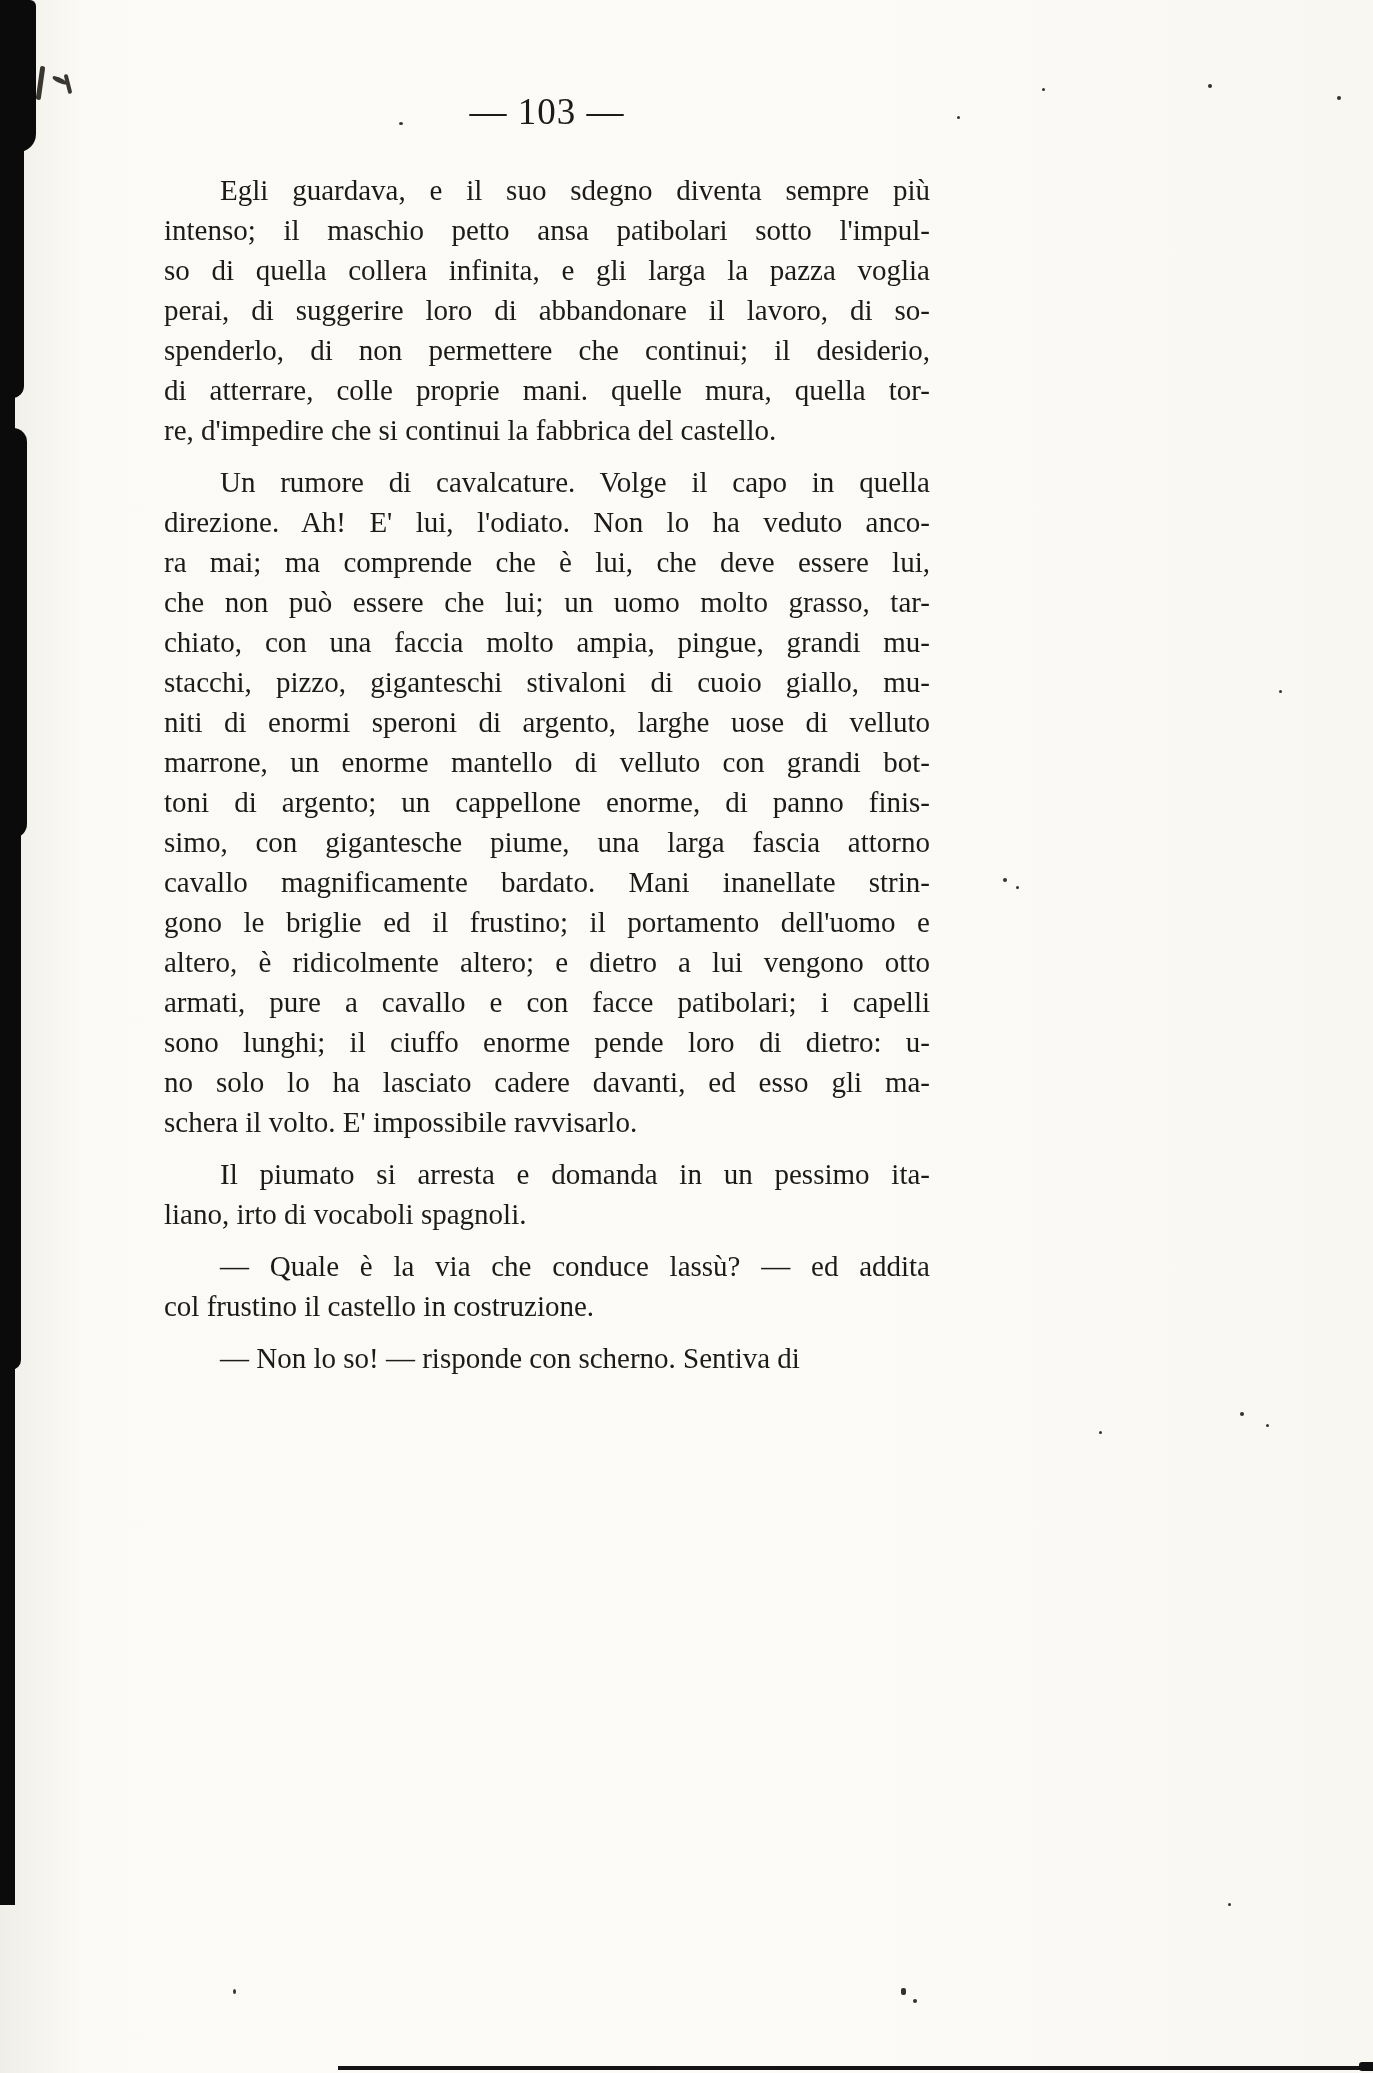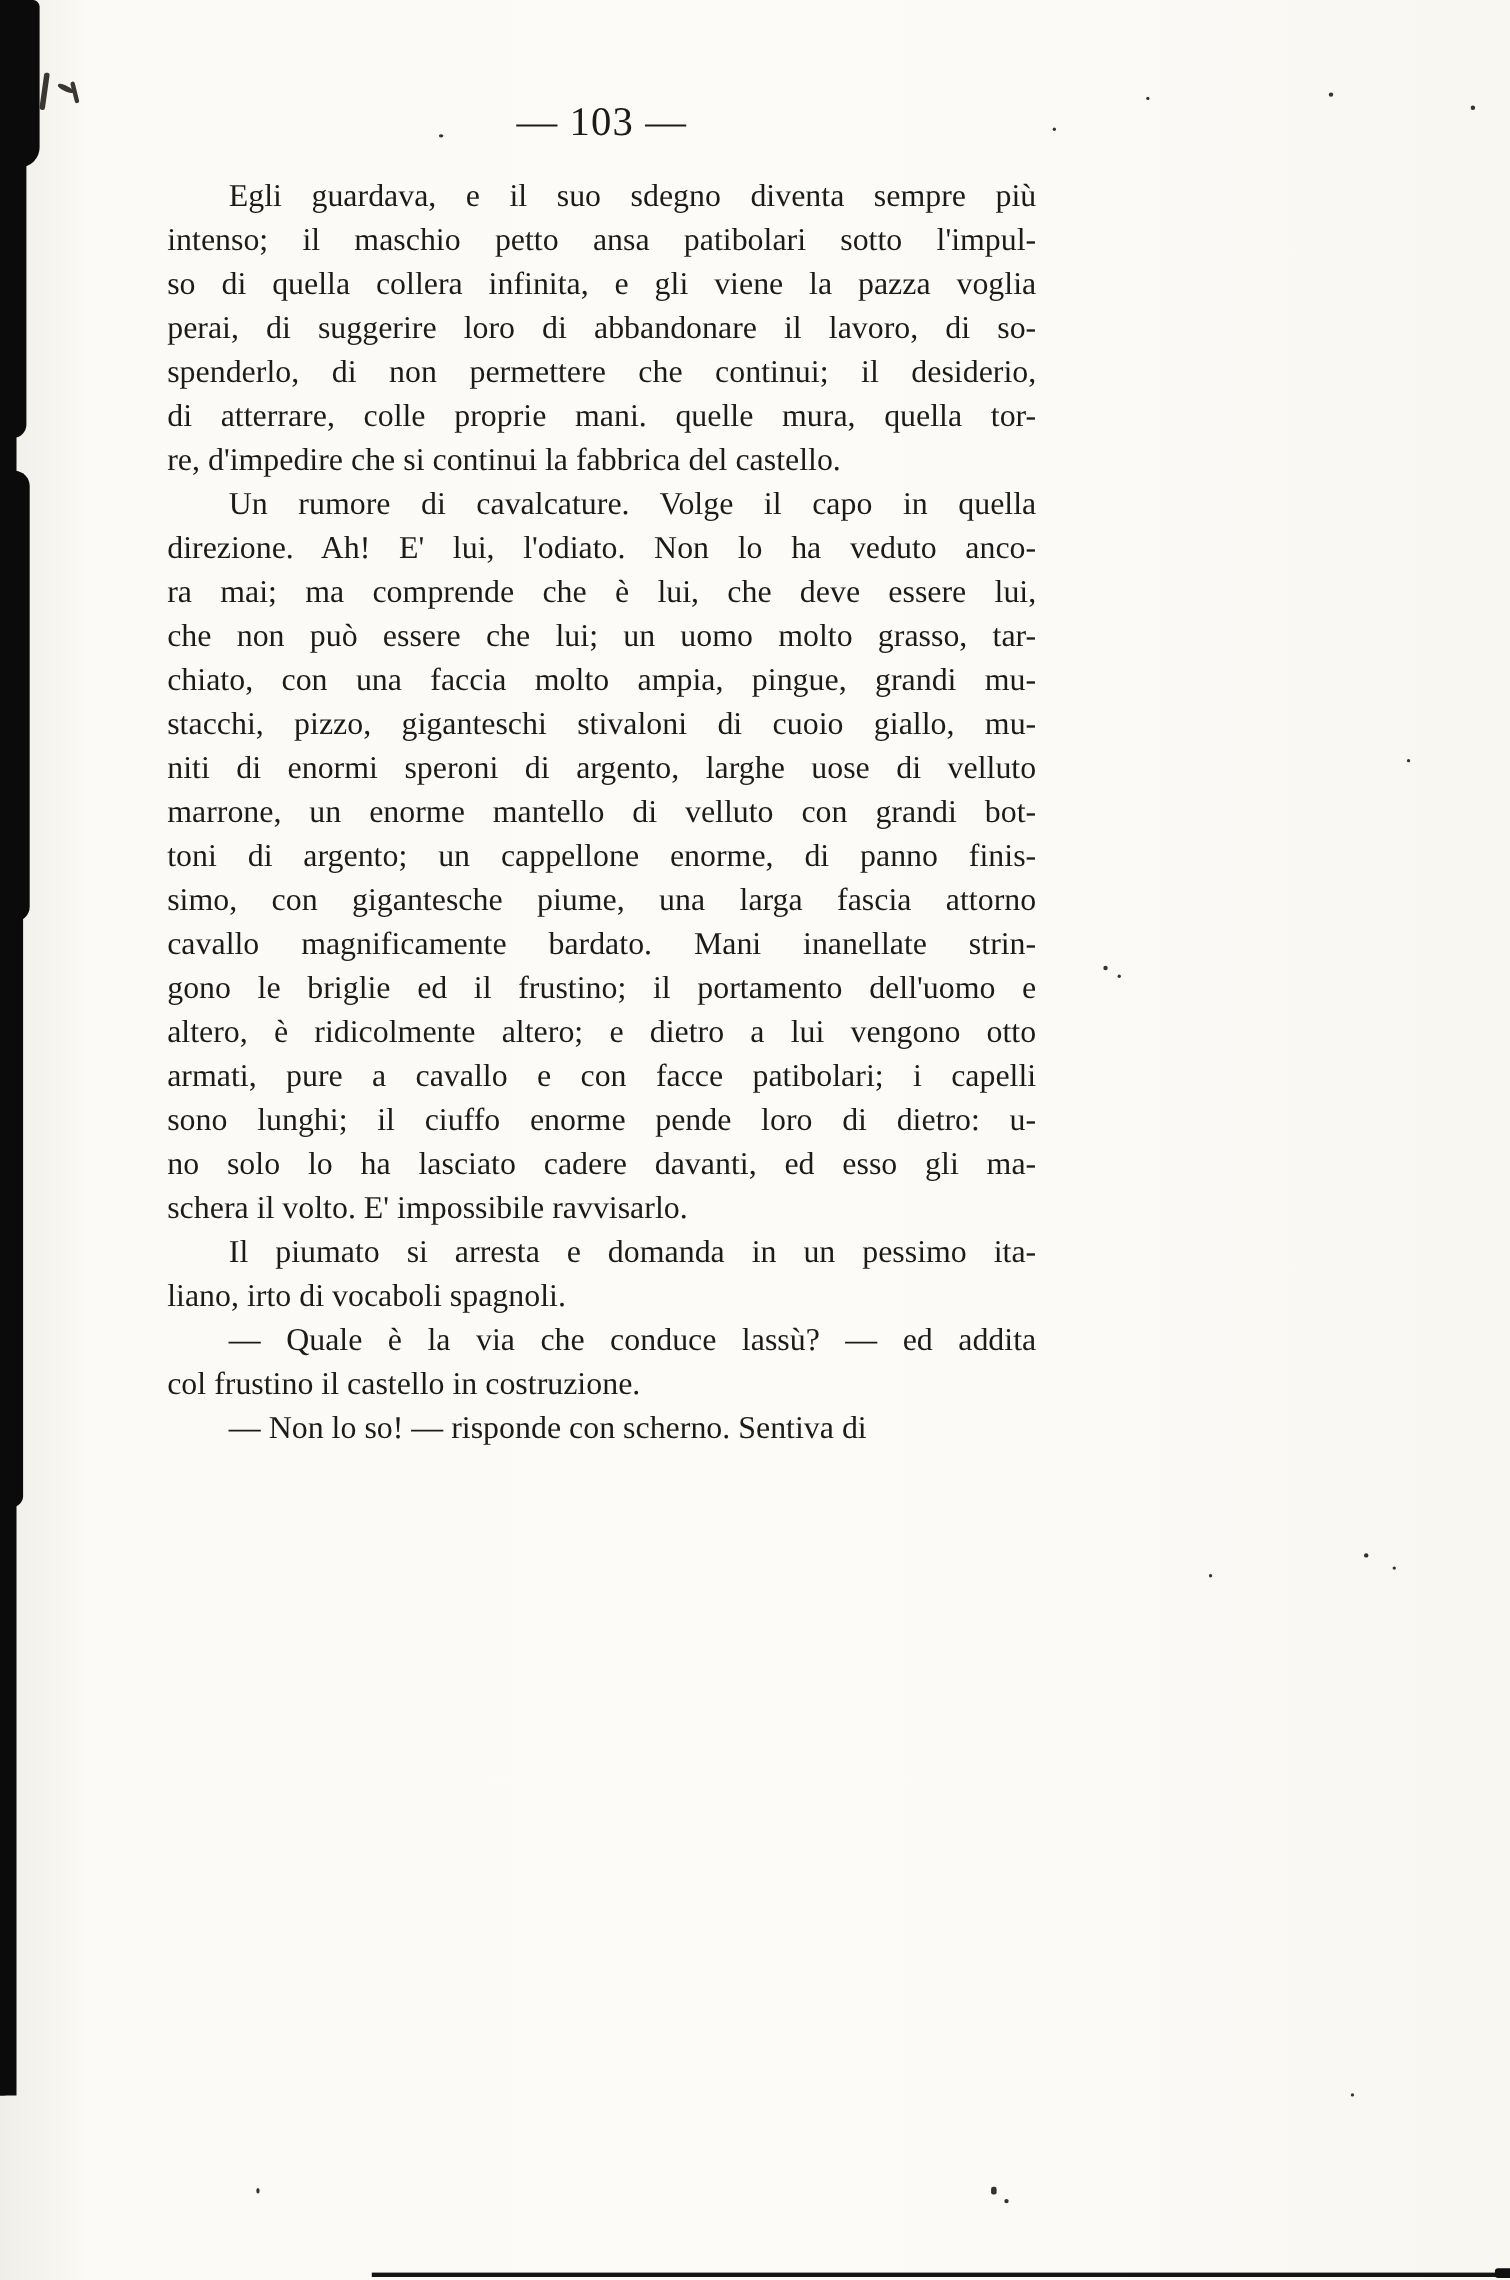--- a/index.html
+++ b/index.html
@@ -75,21 +75,21 @@
   }
   .text-block {
     position: absolute;
     left: 152px;
     top: 158px;
     width: 790px;
     color: #1d1b18;
     font-size: 29px;
     line-height: 40px;
   }
-  .paragraph { margin: 0; }
+  .paragraph { margin: 12px; }
   .line {
     text-align: justify;
     text-align-last: justify;
     white-space: nowrap;
     overflow: visible;
   }
   .line.last {
     text-align-last: left;
     white-space: normal;
   }
@@ -131,21 +131,21 @@
   <div class="bottom-line"></div>
   <div class="bottom-blob"></div>
 </div>
 
 <div class="page-header">— 103 —</div>
 
 <div class="text-block" id="text-block">
     <div class="paragraph">
       <div class="line indent">Egli guardava, e il suo sdegno diventa sempre più</div>
       <div class="line">intenso; il maschio petto ansa patibolari sotto l'impul-</div>
-      <div class="line">so di quella collera infinita, e gli viene la pazza voglia</div>
+      <div class="line">so di quella collera infinita, e gli larga la pazza voglia</div>
       <div class="line">perai, di suggerire loro di abbandonare il lavoro, di so-</div>
       <div class="line">spenderlo, di non permettere che continui; il desiderio,</div>
       <div class="line">di atterrare, colle proprie mani. quelle mura, quella tor-</div>
       <div class="line last">re, d'impedire che si continui la fabbrica del castello.</div>
     </div>
     <div class="paragraph">
       <div class="line indent">Un rumore di cavalcature. Volge il capo in quella</div>
       <div class="line">direzione. Ah! E' lui, l'odiato. Non lo ha veduto anco-</div>
       <div class="line">ra mai; ma comprende che è lui, che deve essere lui,</div>
       <div class="line">che non può essere che lui; un uomo molto grasso, tar-</div>

